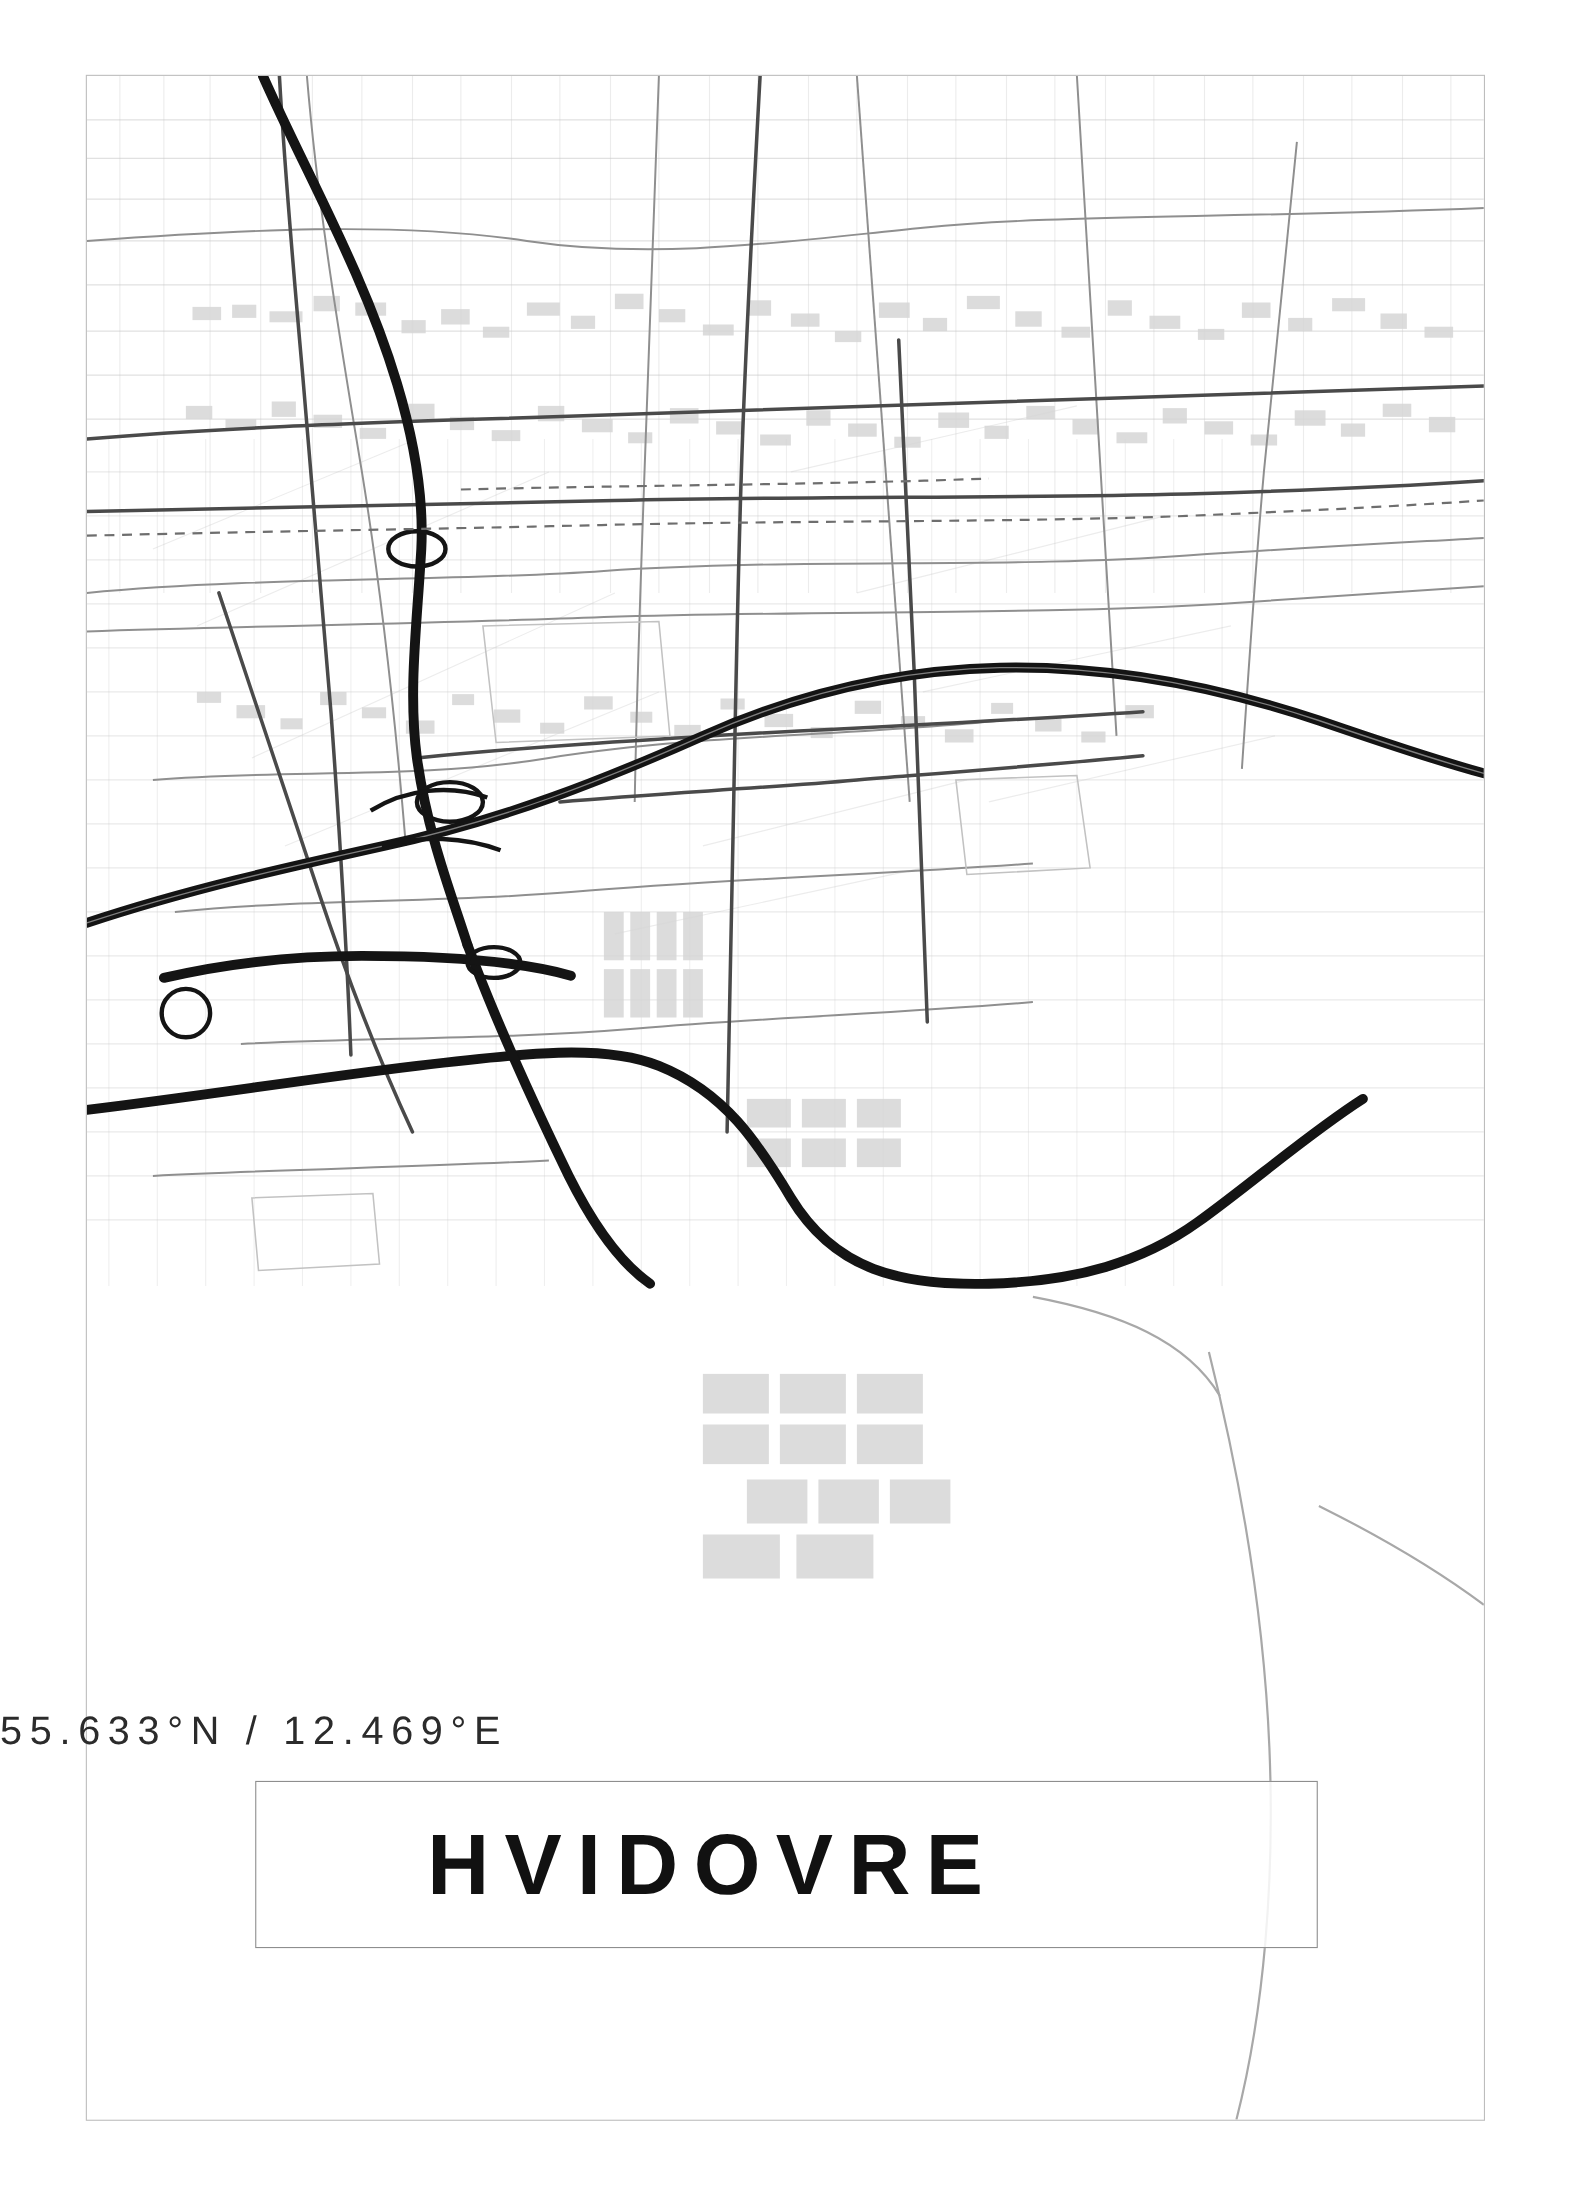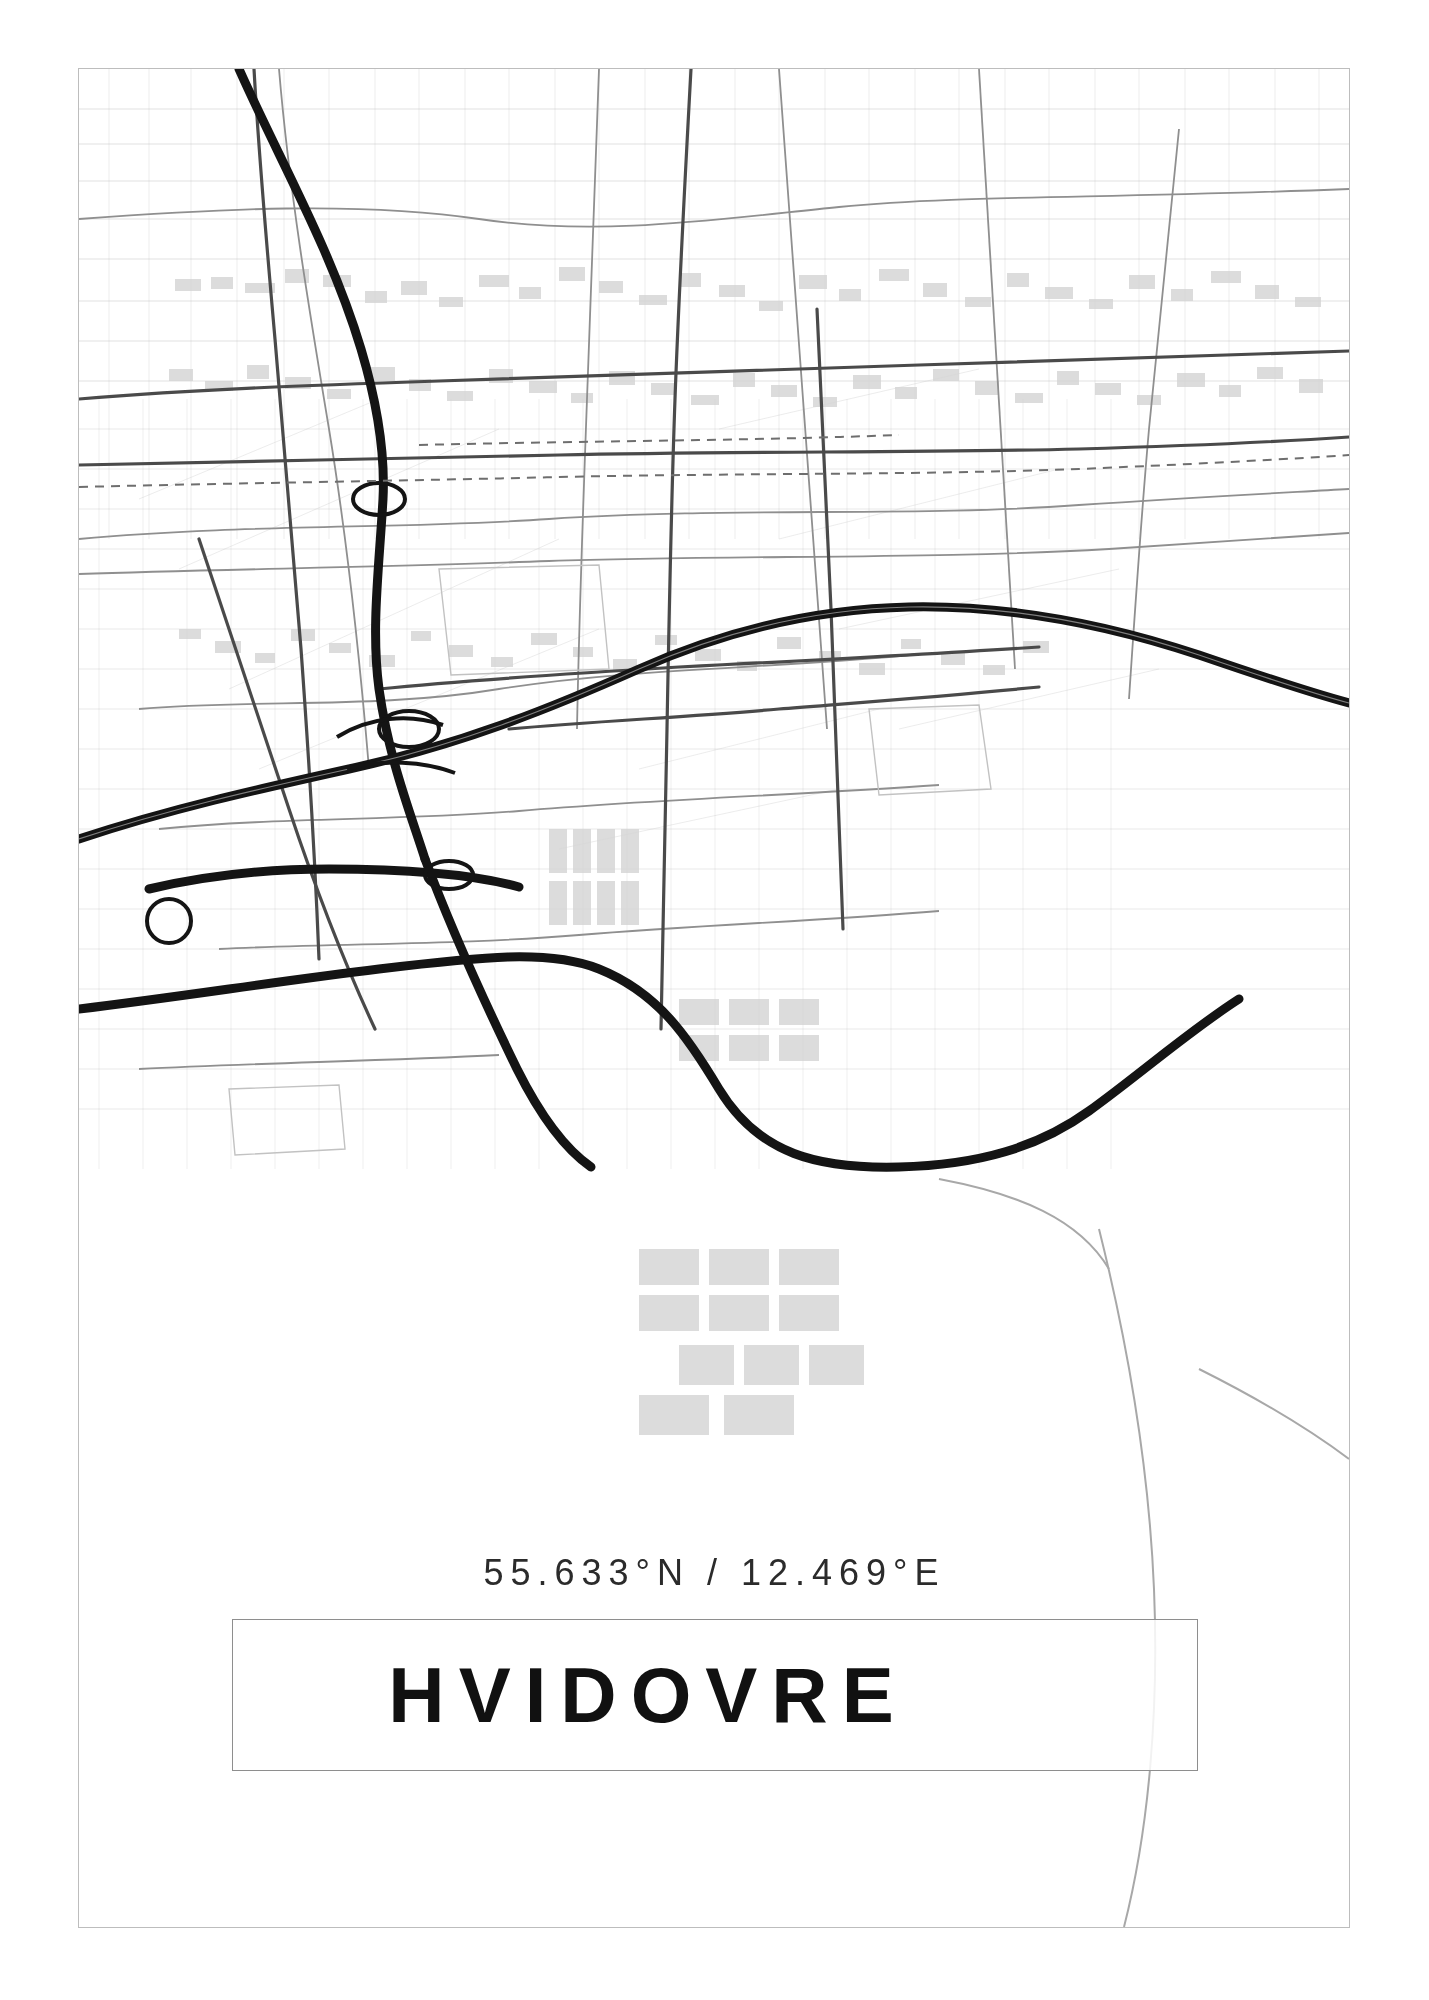--- a/index.html
+++ b/index.html
@@ -51,21 +51,20 @@
     width: 1270px;
     height: 1858px;
     display: block;
   }
 
   .coords {
     position: absolute;
     left: 0;
     top: 1552px;
     width: 1429px;
-    text-align: center;
     font-size: 36px;
     letter-spacing: 7px;
     color: #2b2b2b;
     font-family: "Liberation Sans", sans-serif;
     font-weight: 400;
   }
 
   .title-box {
     position: absolute;
     left: 232px;

